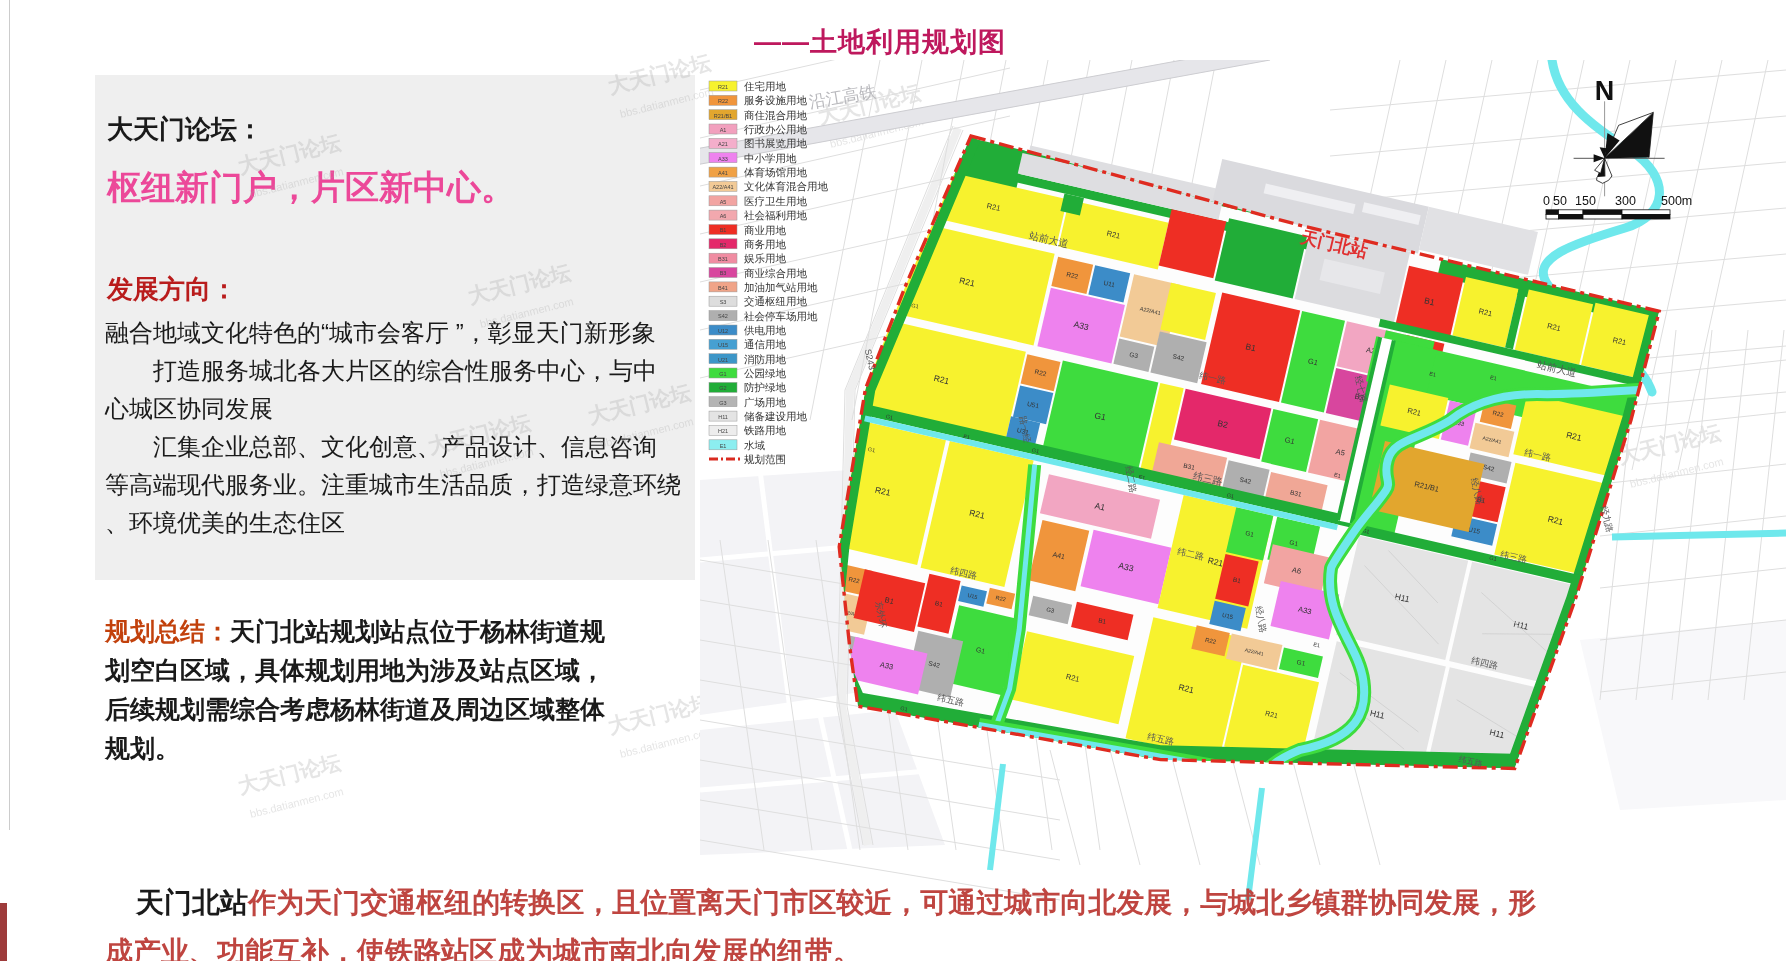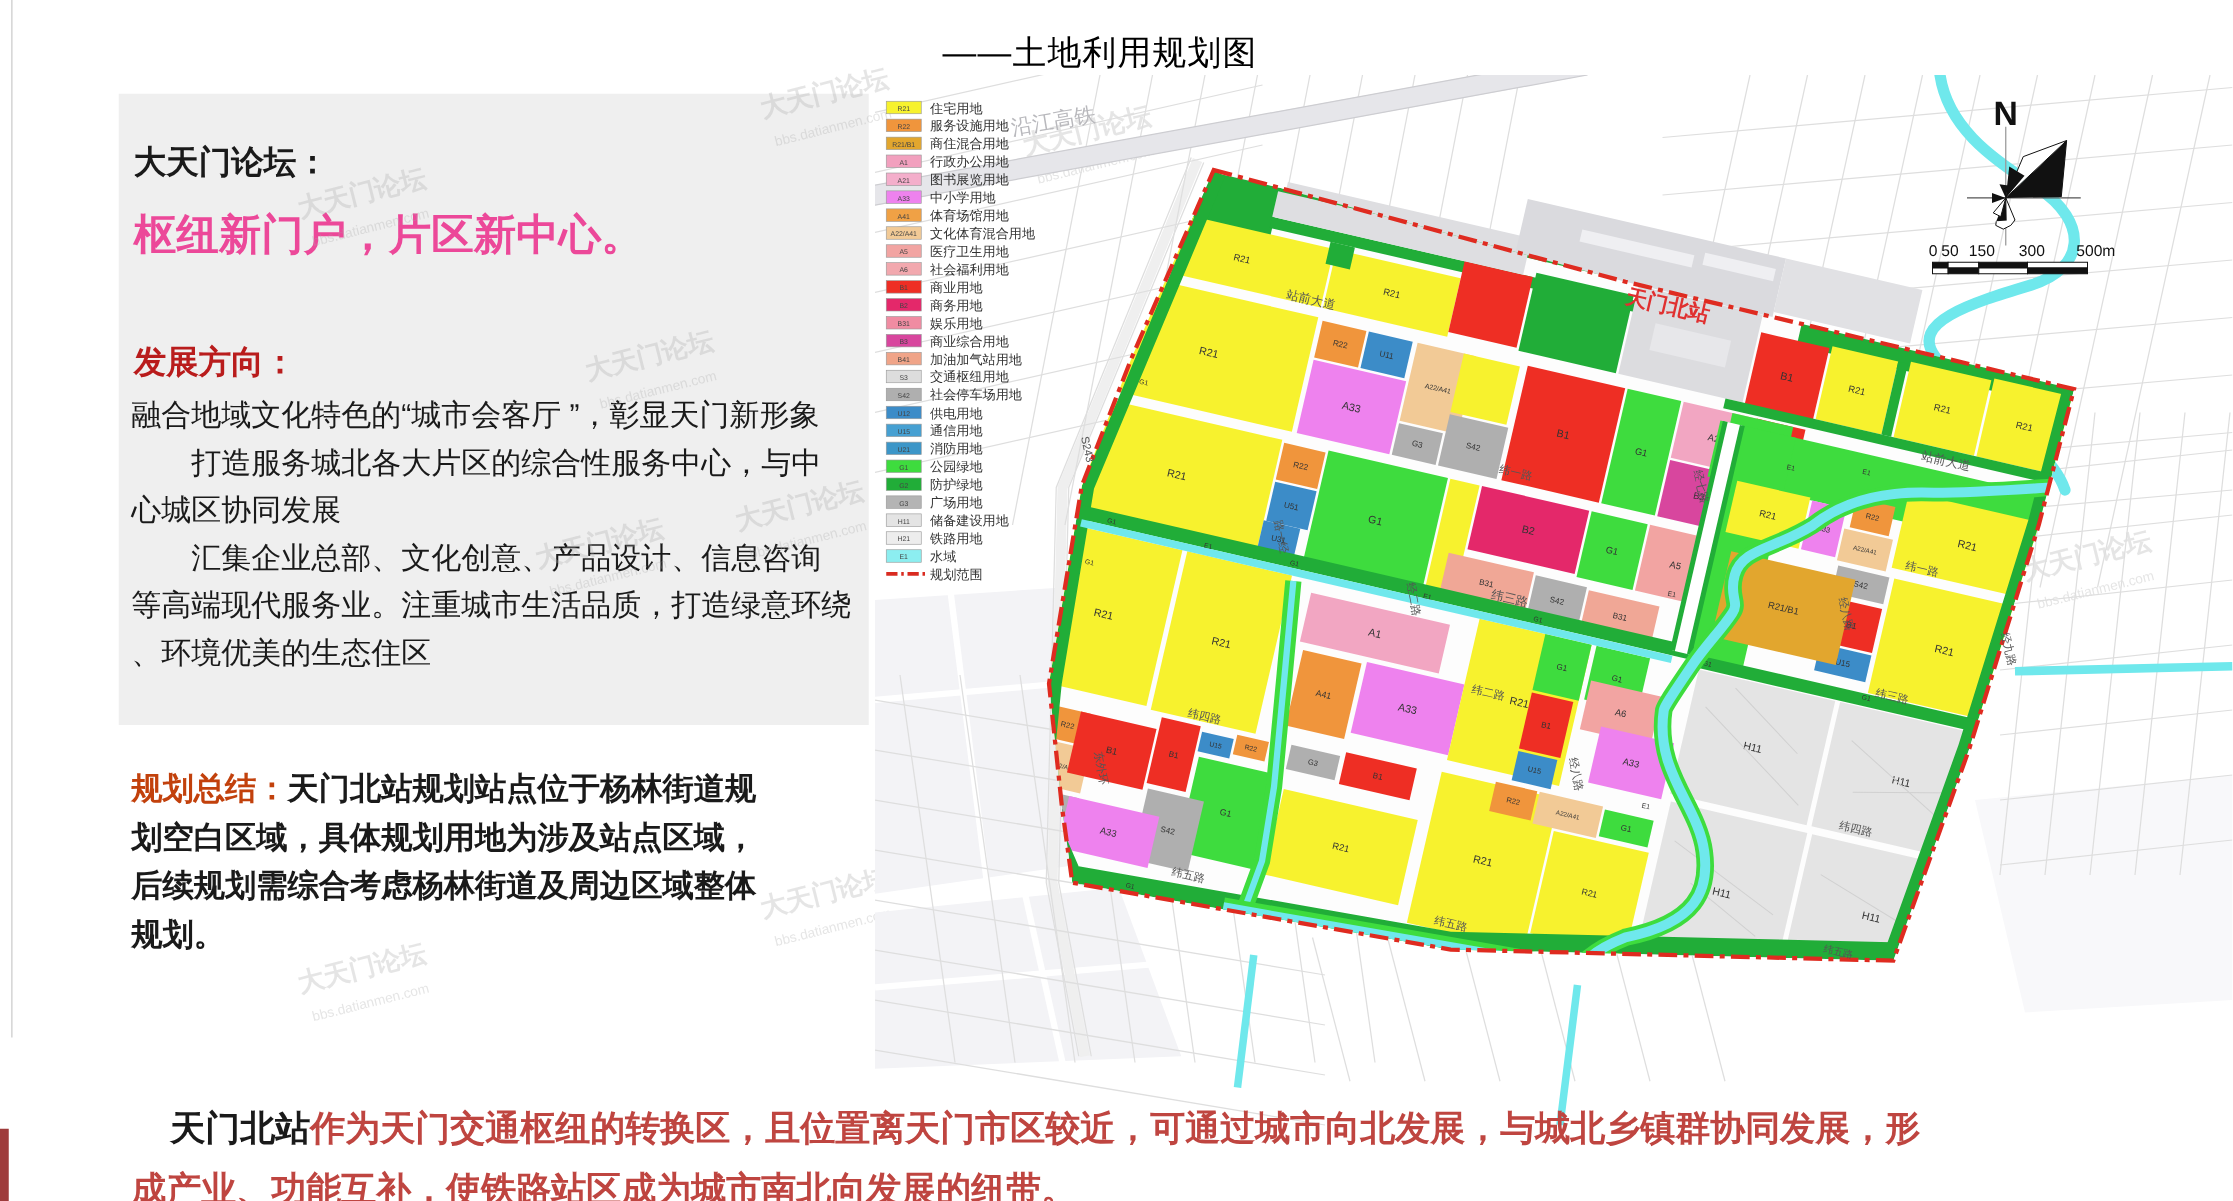--- a/index.html
+++ b/index.html
@@ -4,21 +4,21 @@
 html,body{margin:0;padding:0;width:1786px;height:961px;background:#fff;overflow:hidden;
 font-family:"Liberation Sans", sans-serif;}
 .abs{position:absolute;}
 </style></head>
 <body>
 
 <div class="abs" style="left:9px;top:0;width:1px;height:830px;background:#CCCCCC"></div>
 
 <div class="abs" style="left:0;top:903px;width:7px;height:58px;background:#9E3B3B"></div>
 
-<div class="abs" style="left:540px;top:24px;width:680px;text-align:center;font-size:27px;font-weight:normal;color:#000000;letter-spacing:1px">——土地利用规划图</div>
+<div class="abs" style="left:540px;top:24px;width:680px;text-align:center;font-size:27px;font-weight:bold;color:#be185d;letter-spacing:1px">——土地利用规划图</div>
 
 <div class="abs" style="left:95px;top:75px;width:600px;height:505px;background:#EFEFEF"></div>
 
 <div class="abs" style="left:107px;top:112px;font-size:26px;font-weight:bold;color:#1A1A1A">大天门论坛：</div>
 
 <div class="abs" style="left:107px;top:165px;font-size:34px;font-weight:bold;color:#ec4899">枢纽新门户，片区新中心。</div>
 
 <div class="abs" style="left:107px;top:272px;font-size:26px;font-weight:bold;color:#b91c1c">发展方向：</div>
 
 <div class="abs" style="left:105px;top:314px;width:600px;font-size:24px;color:#1A1A1A;line-height:38px">融合地域文化特色的“城市会客厅 ”，彰显天门新形象<br><span style="display:inline-block;width:48px"></span>打造服务城北各大片区的综合性服务中心，与中<br>心城区协同发展<br><span style="display:inline-block;width:48px"></span>汇集企业总部、文化创意、产品设计、信息咨询<br>等高端现代服务业。注重城市生活品质，打造绿意环绕<br>、环境优美的生态住区</div>

